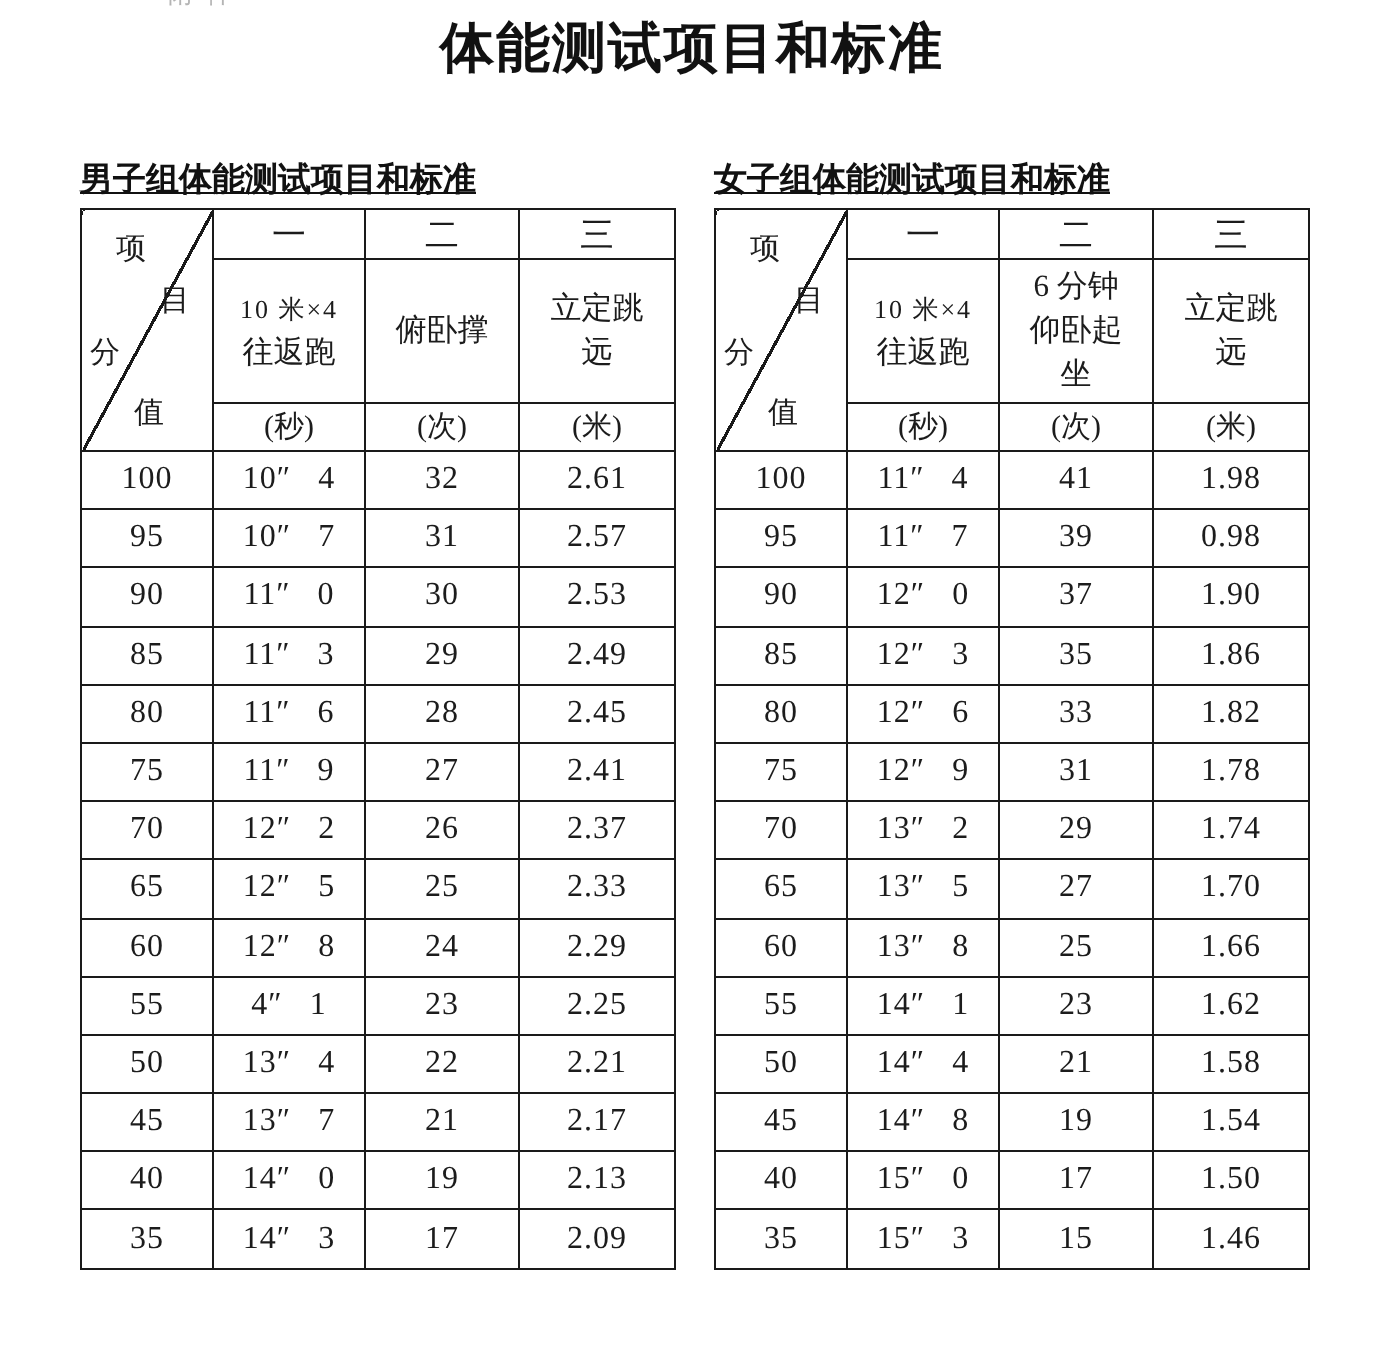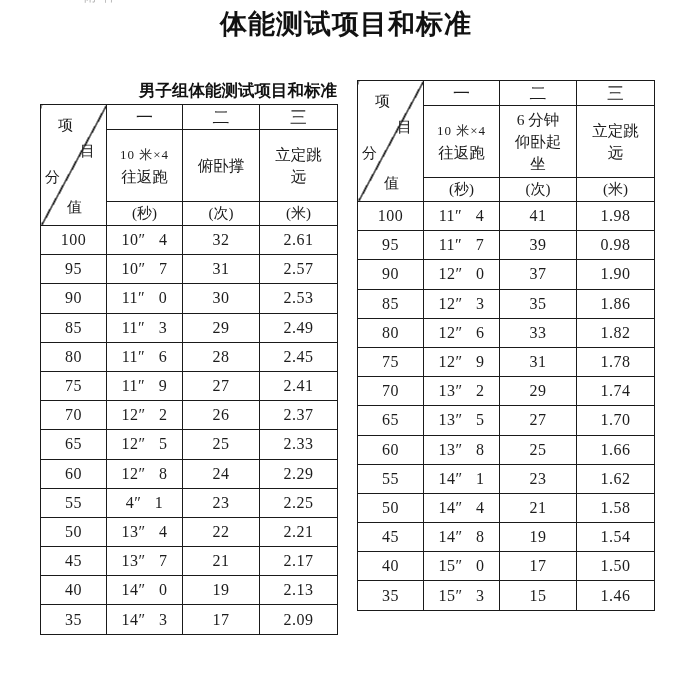--- a/index.html
+++ b/index.html
@@ -39,28 +39,29 @@
     color: #111;
   }
   .table-block {
     position: absolute;
     top: 80px;
     width: 297px;
   }
   .table-block.men   { left: 40px;  }
   .table-block.women { left: 357px; }
   .table-title {
-    text-align: right;
+    text-align: left;
     font-size: 16.5px;
     font-weight: bold;
     color: #111;
     height: 22px;
     line-height: 20px;
     margin-bottom: 2px;
     white-space: nowrap;
+    text-decoration: underline;
   }
   table.fitness {
     border-collapse: collapse;
     table-layout: fixed;
     width: 297px;
   }
   table.fitness col.c0 { width: 66px; }
   table.fitness col.c1 { width: 76px; }
   table.fitness col.c2 { width: 77px; }
   table.fitness col.c3 { width: 78px; }
@@ -244,20 +245,21 @@
             <td class="score-cell">35</td>
             <td class="run-cell">14″ 3</td>
             <td class="count-cell">17</td>
             <td class="jump-cell">2.09</td>
           </tr>
         </tbody>
       </table>
   </section>
 
   <section class="table-block women">
+    <h2 class="table-title">女子组体能测试项目和标准</h2>
     <table class="fitness">
       <colgroup>
           <col class="c0">
           <col class="c1">
           <col class="c2">
           <col class="c3">
         </colgroup>
     <thead>
           <tr>
             <td class="corner" rowspan="3">

